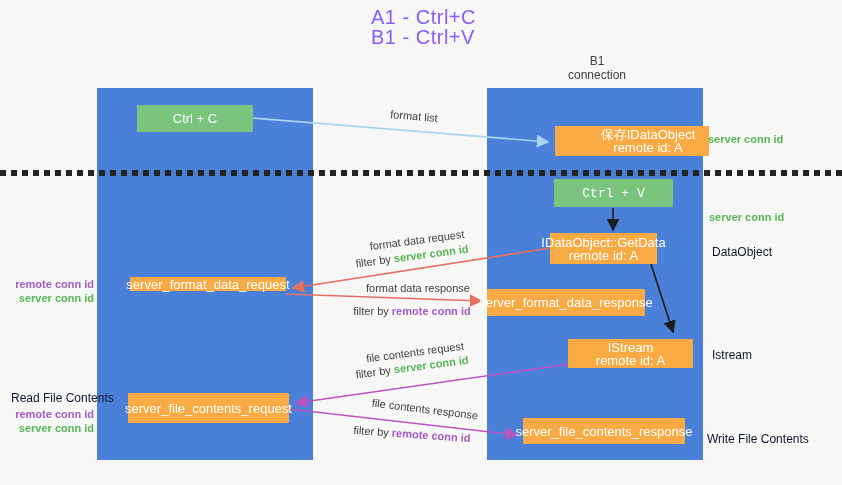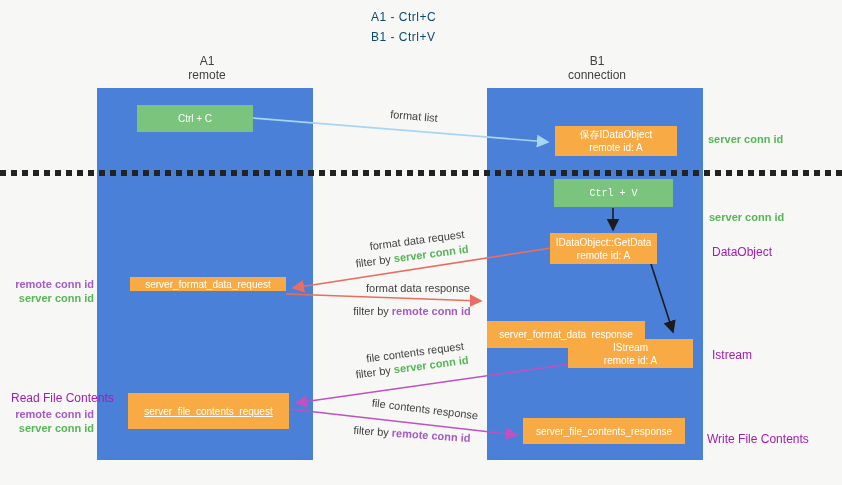--- a/index.html
+++ b/index.html
@@ -1,61 +1,57 @@
 <!DOCTYPE html>
 <html><head>
 <meta charset="utf-8">
 <style>
   html,body{margin:0;padding:0;}
   body{font-family:"Liberation Sans", sans-serif;}
   #stage{position:relative;width:842px;height:485px;background:#f7f7f6;overflow:hidden;}
 
-  .title{position:absolute;left:371px;top:7px;color:#0c4a6e;font-size:12px;line-height:20px;letter-spacing:.5px;}
+  .title{position:absolute;left:371px;top:7px;color:#8b5cf6;font-size:20px;line-height:20px;letter-spacing:.5px;}
 
   .lane{position:absolute;top:88px;width:216px;height:372px;background:#4a80d8;}
   .lane-a{left:97px;}
   .lane-b{left:487px;}
 
   .lane-header{position:absolute;top:54px;width:120px;text-align:center;color:#3f3f3f;font-size:12px;line-height:14px;}
   .lane-header-a{left:147px;}
   .lane-header-b{left:537px;}
 
   .sep{position:absolute;left:0;top:170px;width:842px;height:6px;
        background:repeating-linear-gradient(to right,#232323 0 6px,transparent 6px 11px);}
 
   svg.arrows{position:absolute;left:0;top:0;pointer-events:none;}
 
-  .node{position:absolute;color:#ffffff;font-size:10px;text-align:center;display:flex;align-items:center;justify-content:center;flex-direction:column;line-height:13px;}
+  .node{position:absolute;color:#ffffff;font-size:13px;text-align:center;display:flex;align-items:center;justify-content:center;flex-direction:column;line-height:13px;}
   .green{background:#7ac47d;}
   .orange{background:#f8ab44;}
 
   .side-label{position:absolute;font-size:11px;font-weight:bold;white-space:nowrap;}
   .side-green{color:#56b656;}
   .side-purple{color:#a55bc5;}
-  .side-dark{position:absolute;font-size:12px;color:#a21caf;white-space:nowrap;font-weight:normal;}
+  .side-dark{position:absolute;font-size:12px;color:#0f172a;white-space:nowrap;font-weight:normal;}
   .right-align{text-align:right;}
 
   .arrow-label{position:absolute;font-size:11px;color:#3f3f3f;white-space:nowrap;text-align:center;}
   .arrow-label .id-green{color:#56b656;font-weight:bold;}
   .arrow-label .id-purple{color:#a55bc5;font-weight:bold;}
 </style>
 </head>
 <body>
 
 <div id="stage">
 
   <div class="title">
     <div>A1 - Ctrl+C</div>
     <div>B1 - Ctrl+V</div>
   </div>
 
-  <div class="lane-header lane-header-a">
-    <div>A1</div>
-    <div>remote</div>
-  </div>
   <div class="lane-header lane-header-b">
     <div>B1</div>
     <div>connection</div>
   </div>
 
   <div class="lane lane-a"></div>
   <div class="lane lane-b"></div>
 
   <div class="sep"></div>
 
@@ -80,48 +76,48 @@
     <line x1="286" y1="294" x2="481" y2="301" stroke="#e86e62" stroke-width="1.6" marker-end="url(#m-red)"></line>
     <line x1="651" y1="264" x2="673" y2="332" stroke="#1c1c1c" stroke-width="1.6" marker-end="url(#m-black)"></line>
     <line x1="570" y1="364" x2="296" y2="403" stroke="#bd52c0" stroke-width="1.6" marker-end="url(#m-mag)"></line>
     <line x1="289" y1="409" x2="517" y2="435" stroke="#bd52c0" stroke-width="1.6" marker-end="url(#m-mag)"></line>
   </svg>
 
   <div class="node green" style="left:137px;top:105px;width:116px;height:27px;">
     <div>Ctrl + C</div>
   </div>
 
-  <div class="node orange" style="left:555px;top:126px;width:122px;height:30px;">
+  <div class="node orange" style="left:555px;top:126px;width:122px;height:30px;padding-left:32px;">
     <div>保存IDataObject</div>
     <div>remote id: A</div>
   </div>
 
   <div class="node green" style="left:554px;top:179px;width:119px;height:28px;font-family:Liberation Mono, monospace;">
     <div>Ctrl + V</div>
   </div>
 
   <div class="node orange" style="left:550px;top:233px;width:107px;height:31px;">
     <div>IDataObject::GetData</div>
     <div>remote id: A</div>
   </div>
 
   <div class="node orange" style="left:130px;top:277px;width:156px;height:14px;">
     <div>server_format_data_request</div>
   </div>
 
-  <div class="node orange" style="left:487px;top:289px;width:158px;height:27px;margin-top:32px;">
+  <div class="node orange" style="left:487px;top:289px;width:158px;height:27px;">
     <div>server_format_data_response</div>
   </div>
 
   <div class="node orange" style="left:568px;top:339px;width:125px;height:29px;">
     <div>IStream</div>
     <div>remote id: A</div>
   </div>
 
-  <div class="node orange" style="left:128px;top:393px;width:161px;height:36px;text-decoration:underline;">
+  <div class="node orange" style="left:128px;top:393px;width:161px;height:30px;">
     <div>server_file_contents_request</div>
   </div>
 
   <div class="node orange" style="left:523px;top:418px;width:162px;height:26px;">
     <div>server_file_contents_response</div>
   </div>
 
   <div class="side-label side-green" style="left:708px;top:133px;">server conn id</div>
   <div class="side-label side-green" style="left:709px;top:211px;">server conn id</div>
   <div class="side-dark" style="left:712px;top:245px;">DataObject</div>

